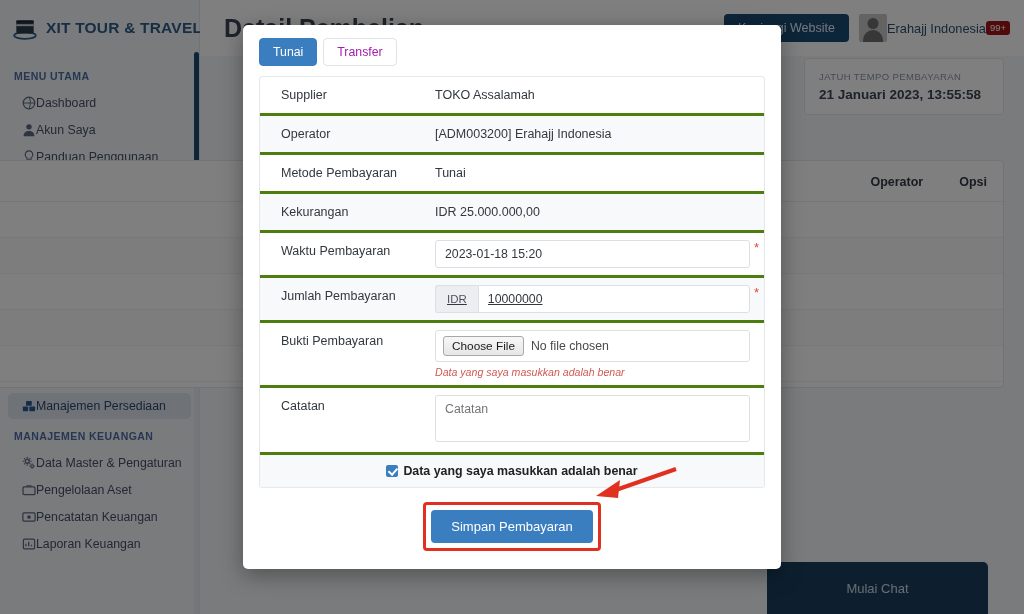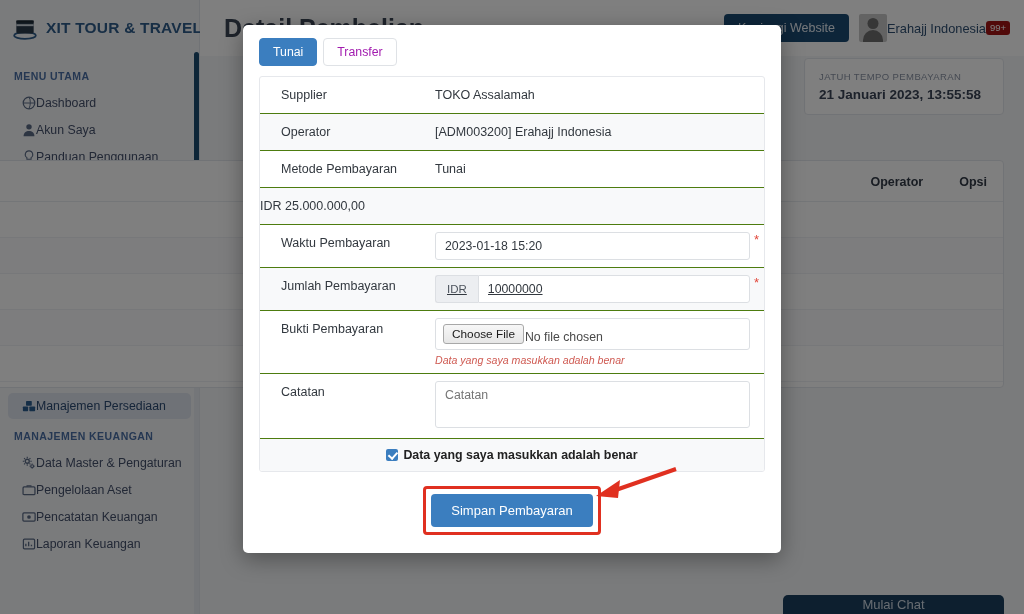--- a/index.html
+++ b/index.html
@@ -96,21 +96,21 @@
     position: absolute; right: 20px; top: 104px; left: -520px;
     background: #fff; border: 1px solid #e3e6ec; border-radius: 4px;
     height: 228px;
   }
   .thead { display: flex; justify-content: flex-end; gap: 36px; padding: 14px 16px 12px 0; border-bottom: 1px solid #e9ecf1; }
   .th { font-size: 12.5px; font-weight: 700; color: #323a47; }
   .trow { height: 36px; border-bottom: 1px solid #eef0f4; }
   .trow.alt { background: #fafbfc; }
 
   .chat-btn {
-    position: absolute; right: 20px; bottom: 0px; width: 221px; height: 19px;
+    position: absolute; right: 36px; bottom: 0px; width: 221px; height: 52px;
     background: #1b3f5e; border-radius: 5px 5px 0 0;
     display: flex; align-items: center; justify-content: center;
     color: #cfd9e4; font-size: 13px;
   }
 
   
   .backdrop { position: absolute; inset: 0; background: rgba(0,0,0,.5); }
 
   
   .modal {
@@ -130,21 +130,21 @@
   .modal-body { padding: 13px 16px 18px 16px; }
 
   .tabs { display: flex; gap: 6px; margin-bottom: 10px; }
   .tab {
     font-size: 12.3px; padding: 6px 13px; border-radius: 4px;
     border: 1px solid #dfe2e6; color: #a21caf; background: #fff;
   }
   .tab.active { background: #3b7ebf; border-color: #3b7ebf; color: #fff; }
 
   .form-table { border: 1px solid #e6e8ec; border-radius: 3px; overflow: hidden; }
-  .frow { display: flex; align-items: flex-start; border-bottom: 1px solid #4d7c0f; }
+  .frow { display: flex; align-items: flex-start; border-bottom: 3px solid #4d7c0f; }
   .frow:last-child { border-bottom: none; }
   .frow.shaded { background: #f8f9fa; }
   .fl {
     width: 175px; flex: none; padding: 11px 0 11px 21px;
     font-size: 12.5px; color: #32383f;
   }
   .fv { flex: 1; padding: 11px 14px 11px 0; font-size: 12.5px; color: #32383f; }
   .fv.pad { padding: 7px 14px 7px 0; }
 
   .inp {
@@ -159,21 +159,21 @@
   }
   .igroup { display: flex; text-decoration: underline; }
   .igroup .pfx {
     border: 1px solid #dcdfe3; border-right: none; border-radius: 3px 0 0 3px;
     background: #eceef1; font-size: 11.5px; color: #4d545d;
     padding: 6px 11px; display: flex; align-items: center;
   }
   .igroup .inp { border-radius: 0 3px 3px 0; }
 
   .filebox {
-    display: flex; align-items: flex-end; gap: 1px;
+    display: flex; align-items: center; gap: 7px;
     border: 1px solid #dcdfe3; border-radius: 3px; padding: 5px 7px; background: #fff;
   }
   .file-btn {
     border: 1px solid #a8a8a8; background: linear-gradient(#f7f7f7,#e6e6e6);
     border-radius: 3px; font-size: 11.8px; color: #1a1a1a; padding: 2px 8px;
     font-family: "Liberation Sans", sans-serif;
   }
   .file-none { font-size: 12.3px; color: #4a4a4a; }
   .help-err { font-size: 10.6px; color: #cf5a52; font-style: italic; margin-top: 4px; }
 
@@ -427,20 +427,21 @@
           <div class="fl">Operator</div>
           <div class="fv">[ADM003200] Erahajj Indonesia</div>
         </div>
 
         <div class="frow">
           <div class="fl">Metode Pembayaran</div>
           <div class="fv">Tunai</div>
         </div>
 
         <div class="frow shaded">
+          <div class="fl">Kekurangan</div>
           <div class="fv">IDR 25.000.000,00</div>
         </div>
 
         <div class="frow">
           <div class="fl">Waktu Pembayaran</div>
           <div class="fv pad">
             <div class="inp-wrap">
               <input class="inp" type="text" value="2023-01-18 15:20" style="">
               <span class="req">*</span>
             </div>

